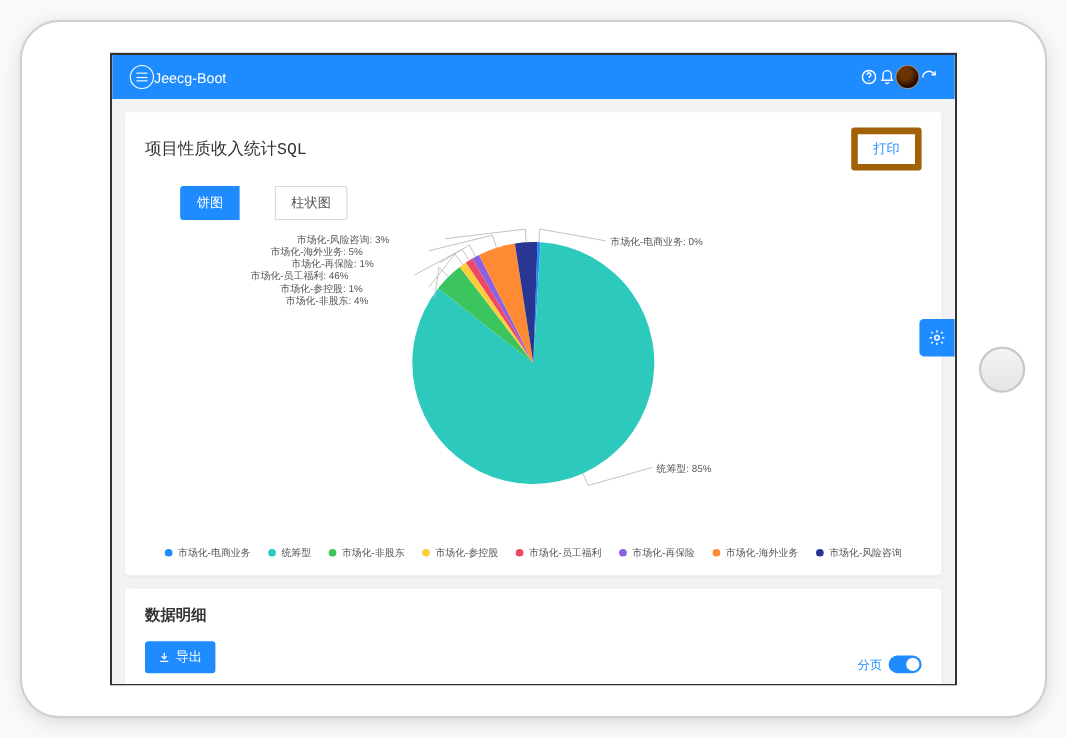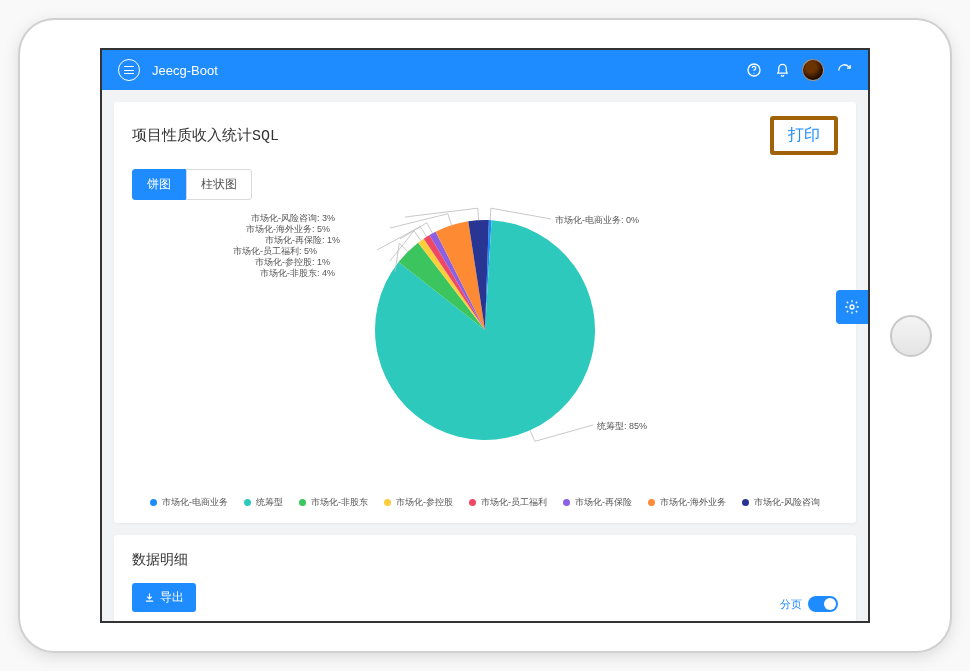--- a/index.html
+++ b/index.html
@@ -4,55 +4,55 @@
 <style>
 * { margin: 0; padding: 0; box-sizing: border-box; }
 body { background: #f9f9f9; font-family: -apple-system, "Helvetica Neue", Arial, sans-serif; display: flex; align-items: center; justify-content: center; height: 671px; width: 970px; }
 
 .device-frame { width: 930px; height: 631px; background: #fff; border-radius: 34px; box-shadow: 0 0 0 2px #d0d0d0, 0 4px 18px rgba(0,0,0,.15); position: relative; display: flex; align-items: center; justify-content: center; }
 .home-button { position: absolute; right: 18px; top: 50%; transform: translateY(-50%); width: 42px; height: 42px; border: 2px solid #c8c8c8; border-radius: 50%; background: linear-gradient(#f4f4f4,#e4e4e4); }
 
 .screen { width: 770px; height: 575px; border: 2px solid #333; background: #fff; overflow: hidden; position: relative; display: flex; flex-direction: column; }
 
 
-.topbar { height: 40px; background: #1e8cff; color: #fff; display: flex; align-items: center; padding: 0 16px; gap: 12px; font-size: 13px; }
+.topbar { height: 40px; background: #1e8cff; color: #fff; display: flex; align-items: center; padding: 0 16px; font-size: 13px; }
 .burger { width: 22px; height: 22px; border: 1.5px solid #fff; border-radius: 50%; display: flex; align-items: center; justify-content: center; }
 .burger-inner { width: 10px; height: 8px; border-top: 1.5px solid #fff; border-bottom: 1.5px solid #fff; position: relative; }
 .burger-inner::after { content:""; position:absolute; left:0; right:0; top:3px; border-top:1.5px solid #fff; }
 .top-spacer { flex: 1; }
 .top-icon { width: 16px; height: 16px; display:flex; align-items:center; justify-content:center; }
 .avatar { width: 22px; height: 22px; border-radius: 50%; background: radial-gradient(circle at 40% 35%, #6b3300 30%, #1e0b00 70%); border:1px solid rgba(255,255,255,.5); }
 
 
 .content { flex:1; background:#f2f3f5; overflow-y:auto; padding:0 12px 12px; position:relative; }
 .card { background:#fff; border-radius:3px; margin-top:12px; box-shadow:0 1px 3px rgba(0,0,0,.05); }
 .card-header { display:flex; align-items:center; justify-content:space-between; padding:14px 18px; }
 .card-title { font-size:15px; color:#333; font-weight:500;font-family:Liberation Mono, monospace; }
-.btn-outline { border:4px solid #a16207; color:#1e8cff; background:#fff; border-radius:3px; padding:5px 14px; font-size:16px; cursor:pointer; }
+.btn-outline { border:6px solid #a16207; color:#1e8cff; background:#fff; border-radius:3px; padding:5px 14px; font-size:12px; cursor:pointer; }
 
 .tabs-row { padding: 0 18px 10px; display:flex; gap:0; }
-.tab { font-size:12px; padding:6px 14px; border:1px solid #d9d9d9; cursor:pointer; background:#fff; color:#555; }
+.tab { font-size:12px; padding:6px 14px; border:1px solid #d9d9d9; cursor:pointer; background:#fff; color:#555;margin-left:32px; }
 .tab:first-child { border-radius:3px 0 0 3px; }
 .tab:last-child { border-radius:0 3px 3px 0; }
 .tab.active { background:#1e8cff; color:#fff; border-color:#1e8cff; }
 
 .chart-wrap { position:relative; height:280px; display:flex; flex-direction:column; align-items:center; }
 .pie-area { position:relative; width:100%; height:240px; }
 #pie { display:block; margin:0 auto; }
 .slice-label { position:absolute; font-size:9px; color:#555; white-space:nowrap; }
 
 .legend { display:flex; flex-wrap:wrap; justify-content:center; gap:14px 16px; padding:6px 4px 14px; font-size:9px; color:#555; }
 .legend-item { display:flex; align-items:center; gap:5px; }
 .swatch { width:7px; height:7px; border-radius:50%; }
 
 
 .floating-gear { position:absolute; right:0; top:200px; width:32px; height:34px; background:#1e8cff; border-radius:4px 0 0 4px; display:flex; align-items:center; justify-content:center; color:#fff; }
 
 
-.detail-title { font-size:14px; color:#333; padding:16px 18px 14px; }
+.detail-title { font-size:14px; color:#333; padding:16px 18px 14px;font-weight:bold; }
 .detail-bar { display:flex; align-items:flex-end; justify-content:space-between; padding:0 18px 10px; }
 .btn-primary { background:#1e8cff; color:#fff; border:none; border-radius:3px; padding:6px 12px; font-size:12px; cursor:pointer; display:flex; align-items:center; gap:5px; }
 .toggle-wrap { display:flex; align-items:center; gap:6px; font-size:11px; color:#1e8cff; }
 .toggle { width:30px; height:16px; background:#1e8cff; border-radius:8px; position:relative; }
 .toggle::after { content:""; position:absolute; right:2px; top:2px; width:12px; height:12px; background:#fff; border-radius:50%; }
 
 .table-head { display:flex; padding:10px 18px 14px; font-size:11px; color:#555; }
 
 svg { overflow:visible; }
 </style>
@@ -126,24 +126,24 @@
                 <polyline points="-52.4504891035611,-96.6899487682004 -58.1723606421314,-107.2379431792768 -85,-91" fill="none" stroke="#bbb" stroke-width="0.8"></polyline>
                 <path d="M0 0 L-49.39980512549039 -98.28356553139275 A110 110 0 0 1 -16.746802063310703 -108.71772909996001 Z" fill="#ff8a34"></path>
                 <polyline points="-33.48225429972254,-104.78043064908977 -37.134863859692274,-116.21102308353592 -95,-102" fill="none" stroke="#bbb" stroke-width="0.8"></polyline>
                 <path d="M0 0 L-16.746802063310703 -108.71772909996001 A110 110 0 0 1 3.8389446372749454 -109.93299097210054 Z" fill="#283593"></path>
                 <polyline points="-6.482469528442555,-109.80882290969527 -7.18964802245447,-121.78796722711657 -80,-113" fill="none" stroke="#bbb" stroke-width="0.8"></polyline>
               </svg>
           <div class="slice-label" style="top: 4px; left: 441px;">市场化-电商业务: 0%</div>
               <div class="slice-label" style="top: 210px; left: 483px;">统筹型: 85%</div>
               <div class="slice-label" style="top: 57px; right: 521px;">市场化-非股东: 4%</div>
               <div class="slice-label" style="top: 46px; right: 526px; margin-left: 36px;">市场化-参控股: 1%</div>
-              <div class="slice-label" style="top: 35px; right: 539px;">市场化-员工福利: 5%</div>
+              <div class="slice-label" style="top: 35px; right: 539px;">市场化-员工福利: 46%</div>
               <div class="slice-label" style="top: 24px; right: 516px;">市场化-再保险: 1%</div>
               <div class="slice-label" style="top: 13px; right: 526px;">市场化-海外业务: 5%</div>
-              <div class="slice-label" style="top: 2px; right: 521px; margin-left: 11px;">市场化-风险咨询: 3%</div>
+              <div class="slice-label" style="top: 2px; right: 502px; margin-left: 11px;">市场化-风险咨询: 3%</div>
             </div>
         </div>
         <div class="legend" id="legend">
             <div class="legend-item">
               <span class="swatch" style="background: rgb(30, 140, 255);"></span>
               <span>市场化-电商业务</span>
             </div>
             <div class="legend-item">
               <span class="swatch" style="background: rgb(46, 201, 189);"></span>
               <span>统筹型</span>

